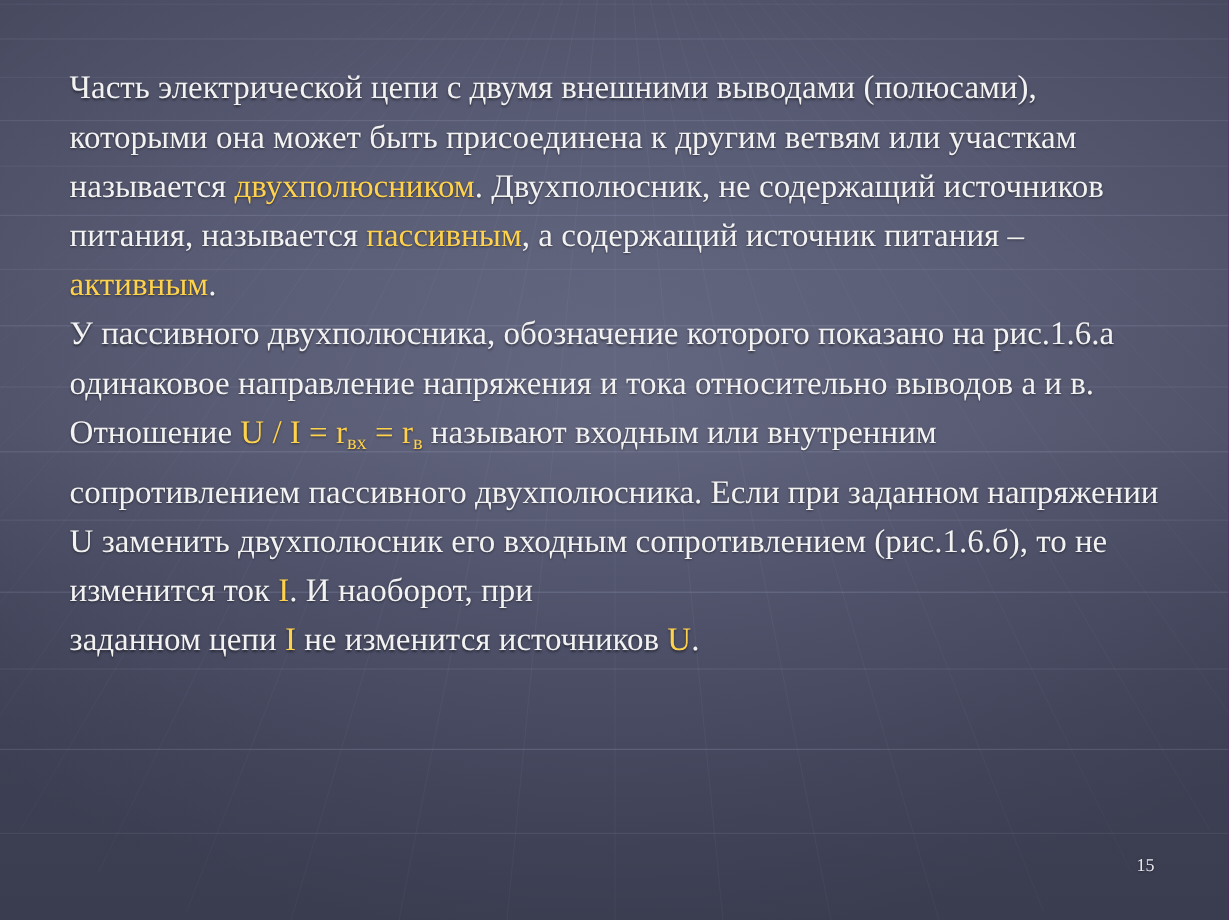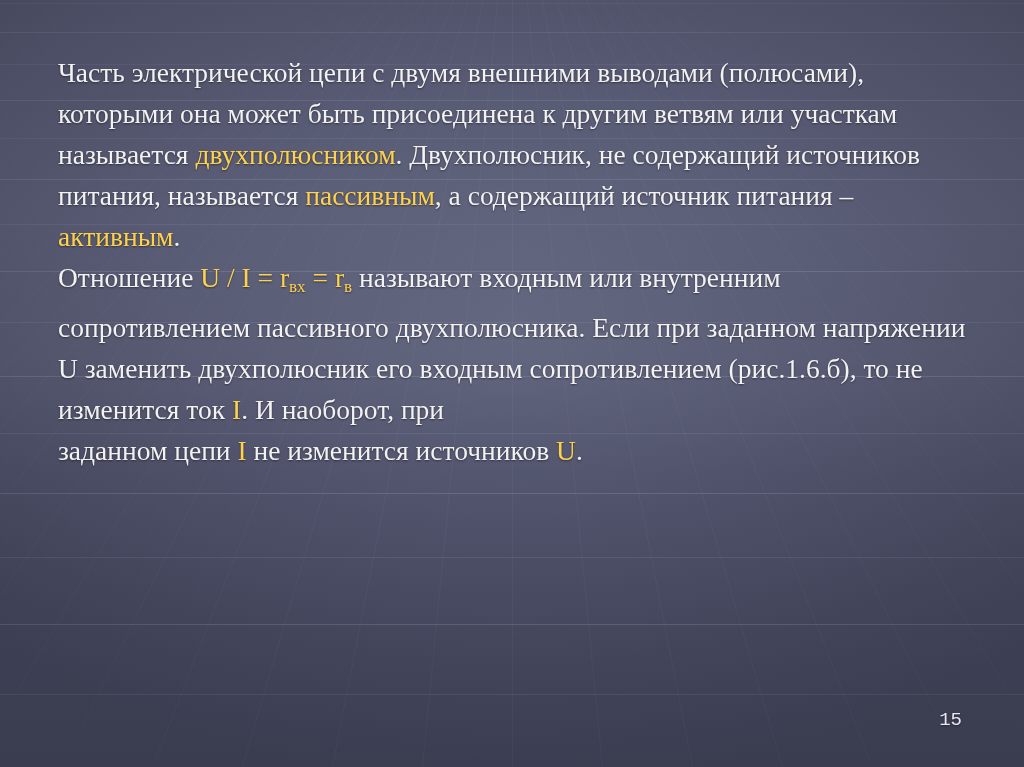--- a/index.html
+++ b/index.html
@@ -76,22 +76,22 @@
   .hl { color: #ffd24d; }
   sub {
     font-size: 0.62em;
     vertical-align: -0.28em;
   }
   .page-num {
     position: absolute;
     right: 62px;
     bottom: 36px;
     color: #e8e8ee;
-    font-size: 19px;
-    font-family: Liberation Mono, monospace;
+    font-size: 15px;
+    font-family: Liberation Serif, serif;
     text-shadow: 0 1px 2px rgba(0,0,0,0.4);
   }
 </style>
 </head>
 <body>
 
 <div class="slide">
 
   <div class="bg-base"></div>
 
@@ -138,19 +138,20 @@
       <div class="vline" style="left: 512px; top: -150px; height: 977px; transform: rotate(-47.19deg); opacity: 0.17;"></div>
       <div class="vline" style="left: 512px; top: -150px; height: 977px; transform: rotate(-49.67deg); opacity: 0.16;"></div>
       <div class="vline" style="left: 512px; top: -150px; height: 977px; transform: rotate(-51.91deg); opacity: 0.14;"></div>
     </div>
 
   <div class="bg-vignette"></div>
 
   <div class="content">
     <div class="body-text" id="body-text">
         <div class="para"><span>    Часть электрической цепи с двумя внешними выводами (полюсами), которыми она может быть присоединена к другим ветвям или участкам называется </span><span class="hl">двухполюсником</span><span>. Двухполюсник, не содержащий источников питания, называется </span><span class="hl">пассивным</span><span>, а содержащий источник питания – </span><span class="hl">активным</span><span>.</span></div>
+        <div class="para"><span>       У пассивного двухполюсника, обозначение которого показано на рис.1.6.а одинаковое направление напряжения и тока относительно выводов а и в.</span></div>
         <div class="para"><span>Отношение </span><span class="hl">U / I = r</span><sub class="hl">вх</sub><span class="hl"> = r</span><sub class="hl">в</sub><span> называют входным или внутренним сопротивлением пассивного двухполюсника. Если при заданном напряжении U заменить двухполюсник его входным сопротивлением (рис.1.6.б), то не изменится ток </span><span class="hl">I</span><span>.</span><span> И наоборот, при</span></div>
         <div class="para"><span>заданном цепи  </span><span class="hl">I</span><span>  не изменится источников  </span><span class="hl">U</span><span>.</span></div>
       </div>
     <div class="page-num">15</div>
   </div>
 
 </div>
 
 </body></html>

